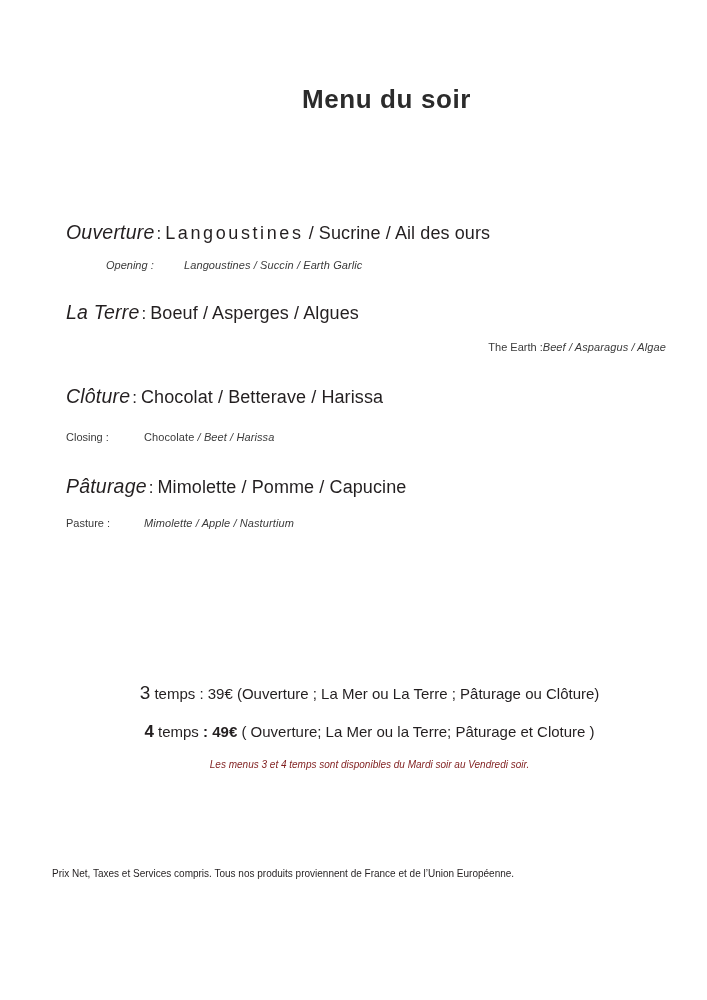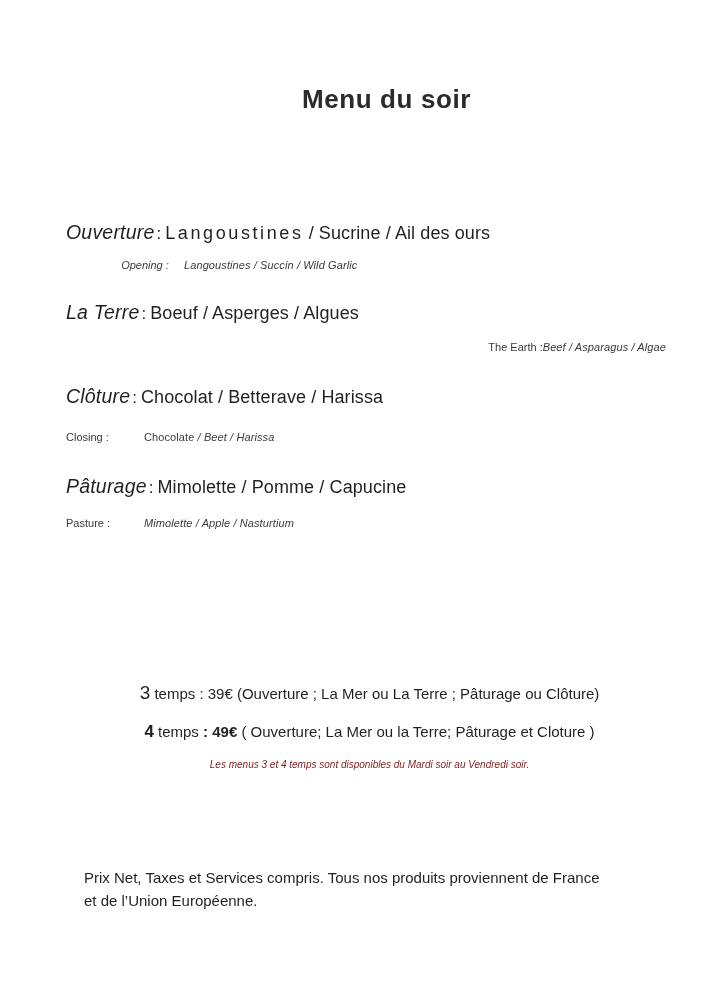--- a/index.html
+++ b/index.html
@@ -77,21 +77,21 @@
     margin-top: 13px;
     font-size: 11px;
     color: #3a3a3a;
     white-space: nowrap;
     line-height: 1.2;
   }
   .sub-label {
     display: inline-block;
     width: 78px;
   }
-  .sub-label.italic { font-style: italic; text-align: center; }
+  .sub-label.italic { font-style: italic; }
   .sub-trans { font-style: italic; letter-spacing: 0.1px; }
   .sub-trans .roman { font-style: normal; }
 
   
   .c-ouverture .course-sub { margin-top: 14px; padding-left: 40px; }
   .c-mer       .course-sub { margin-top: 14px; padding-left: 0px;  }
   .c-terre     .course-sub { margin-top: 16px; padding-left: 0px; text-align: right;  }
   .c-paturage  .course-sub { margin-top: 18px; padding-left: 0px;  }
   .c-cloture   .course-sub { margin-top: 22px; padding-left: 0px;  }
 
@@ -125,42 +125,42 @@
     font-size: 10px;
     color: #7f1d1d;
     margin-top: 11px;
     font-style: italic;
   }
 
   
   .footer {
     position: absolute;
     top: 866px;
-    left: 84px;
+    left: 52px;
     width: 530px;
-    font-size: 15px;
+    font-size: 10px;
     line-height: 1.55;
     color: #231f20;
   }
 </style>
 </head>
 <body>
 
 <div class="page">
 
   <div class="menu-title">Menu du soir</div>
 
   <div class="courses">
 
     <div class="course c-ouverture">
       <div class="course-main">
         <span class="course-name">Ouverture</span><span class="course-colon">:</span><span class="course-items spread">Langoustines</span><span class="course-items tight"> / Sucrine /  Ail des ours</span>
       </div>
       <div class="course-sub">
-        <span class="sub-label italic">Opening :</span><span class="sub-trans"><span class="roman"></span><span>Langoustines / Succin / Wild Garlic</span></span>
+        <span class="sub-label italic">Opening :</span><span class="sub-trans"><span class="roman"></span><span>Langoustines / Succin / Earth Garlic</span></span>
       </div>
     </div>
 
 
     <div class="course c-terre">
       <div class="course-main">
         <span class="course-name">La Terre</span><span class="course-colon">:</span><span class="course-items tight">Boeuf / Asperges / Algues</span>
       </div>
       <div class="course-sub">
         <span class="sub-label">The Earth :</span><span class="sub-trans"><span class="roman"></span><span>Beef /  Asparagus / Algae</span></span>

